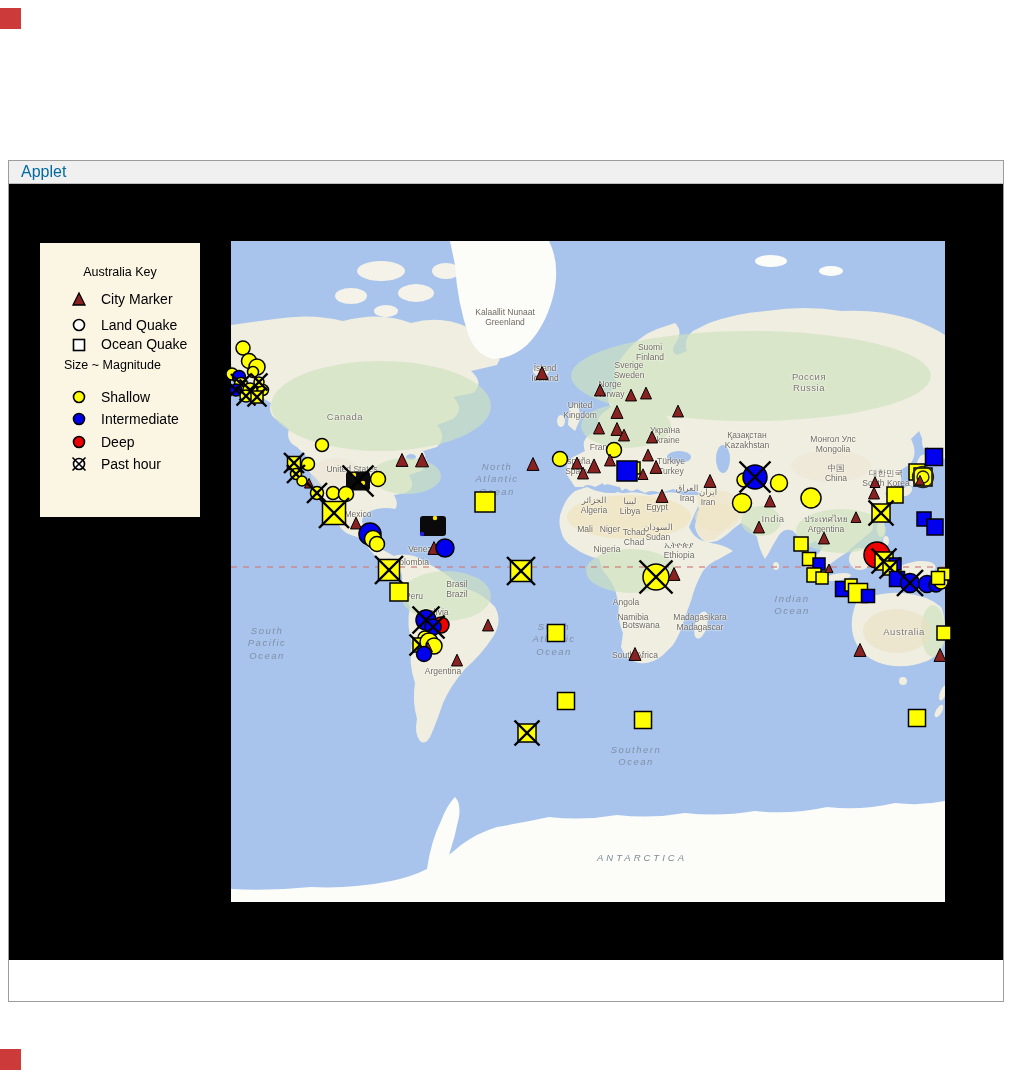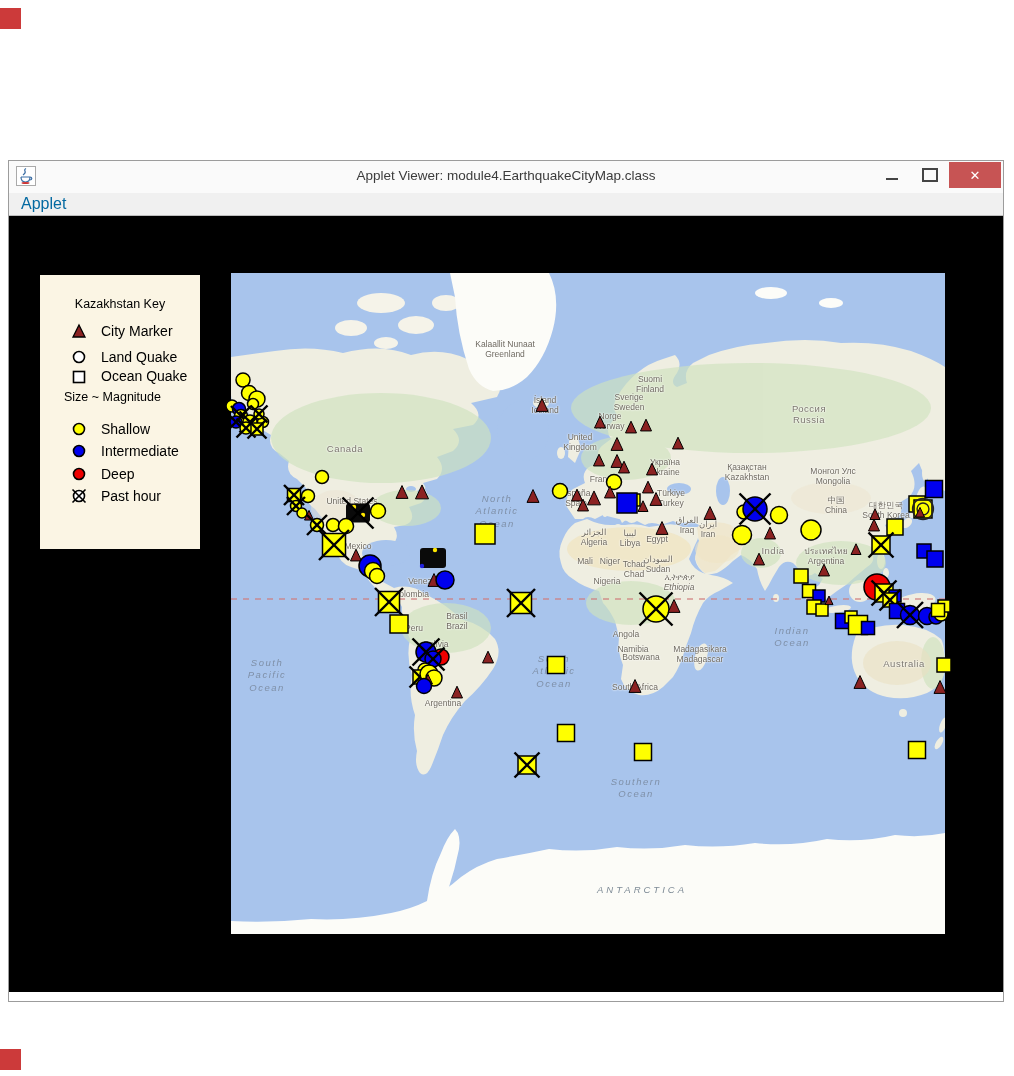--- a/index.html
+++ b/index.html
@@ -56,45 +56,28 @@
   .lbl-ant{font-size:9.5px;color:#7e8b96;font-style:italic;letter-spacing:3px;}
   .markers-svg{position:absolute;left:0;top:0;overflow:visible;}
 </style>
 </head>
 <body>
 
 <div id="marker-top" class="screen-marker"></div>
 <div id="marker-bottom" class="screen-marker"></div>
 
 <div class="app-window">
-  <div class="titlebar">
-    <div class="java-icon">
-      <svg width="18" height="18" viewBox="0 0 18 18">
-        <path d="M6,8 Q9,6 8,4 Q7,2.5 9,1.5" stroke="#3b6ea5" fill="none" stroke-width="1.2"></path>
-        <path d="M4,10 h9 q1.8,0 1.8,1.5 q0,1.5 -2,1.5 M4,10 q0,5 4.5,5 q4.5,0 4.5,-5" stroke="#3b6ea5" fill="none" stroke-width="1.2"></path>
-        <ellipse cx="8.5" cy="16" rx="4" ry="1" fill="#c33"></ellipse>
-      </svg>
-    </div>
-    <div class="win-title">Applet Viewer: module4.EarthquakeCityMap.class</div>
-    <div class="win-btn btn-min">
-        <div class="dash"></div>
-      </div>
-    <div class="win-btn btn-max">
-        <div class="boxy"></div>
-      </div>
-    <div class="win-btn btn-close">✕</div>
-  </div>
   <div class="menubar" id="menubar">
       <div class="menu-item">Applet</div>
     </div>
 
   <div class="app-canvas">
 
     <div class="legend">
-      <div class="legend-title">Kazakhstan Key</div>
+      <div class="legend-title">Australia Key</div>
       <div id="legend-marker-rows">
           <div class="legend-row" style="top: 48px;">
             <svg width="18" height="16">
               <polygon points="9,2 15,14 3,14" fill="#8b2222" stroke="#000" stroke-width="1.3"></polygon>
             </svg>
             <span class="lbl">City Marker</span>
           </div>
           <div class="legend-row" style="top: 74px;">
             <svg width="18" height="16">
               <circle cx="9" cy="8" r="5.5" fill="#ffffff" stroke="#000" stroke-width="1.6"></circle>
@@ -273,21 +256,21 @@
           <div class="map-label lbl-country" style="left: 399px; top: 266px;">ليبيا
 Libya</div>
           <div class="map-label lbl-country" style="left: 426px; top: 267px;">Egypt</div>
           <div class="map-label lbl-country" style="left: 354px; top: 289px;">Mali</div>
           <div class="map-label lbl-country" style="left: 379px; top: 289px;">Niger</div>
           <div class="map-label lbl-country" style="left: 403px; top: 297px;">Tchad
 Chad</div>
           <div class="map-label lbl-country" style="left: 427px; top: 292px;">السودان
 Sudan</div>
           <div class="map-label lbl-country" style="left: 376px; top: 309px;">Nigeria</div>
-          <div class="map-label lbl-country" style="left: 448px; top: 310px; font-style: italic;">ኢትዮጵያ
+          <div class="map-label lbl-country" style="left: 448px; top: 310px;">ኢትዮጵያ
 Ethiopia</div>
           <div class="map-label lbl-country" style="left: 395px; top: 362px;">Angola</div>
           <div class="map-label lbl-country" style="left: 390px; top: 377px; padding-left: 24px;">Namibia</div>
           <div class="map-label lbl-country" style="left: 410px; top: 385px;">Botswana</div>
           <div class="map-label lbl-country" style="left: 469px; top: 382px;">Madagasikara
 Madagascar</div>
           <div class="map-label lbl-country" style="left: 404px; top: 415px;">South Africa</div>
           <div class="map-label lbl-country" style="left: 197px; top: 309px;">Venezuela</div>
           <div class="map-label lbl-country" style="left: 180px; top: 322px;">Colombia</div>
           <div class="map-label lbl-country" style="left: 183px; top: 356px;">Peru</div>

